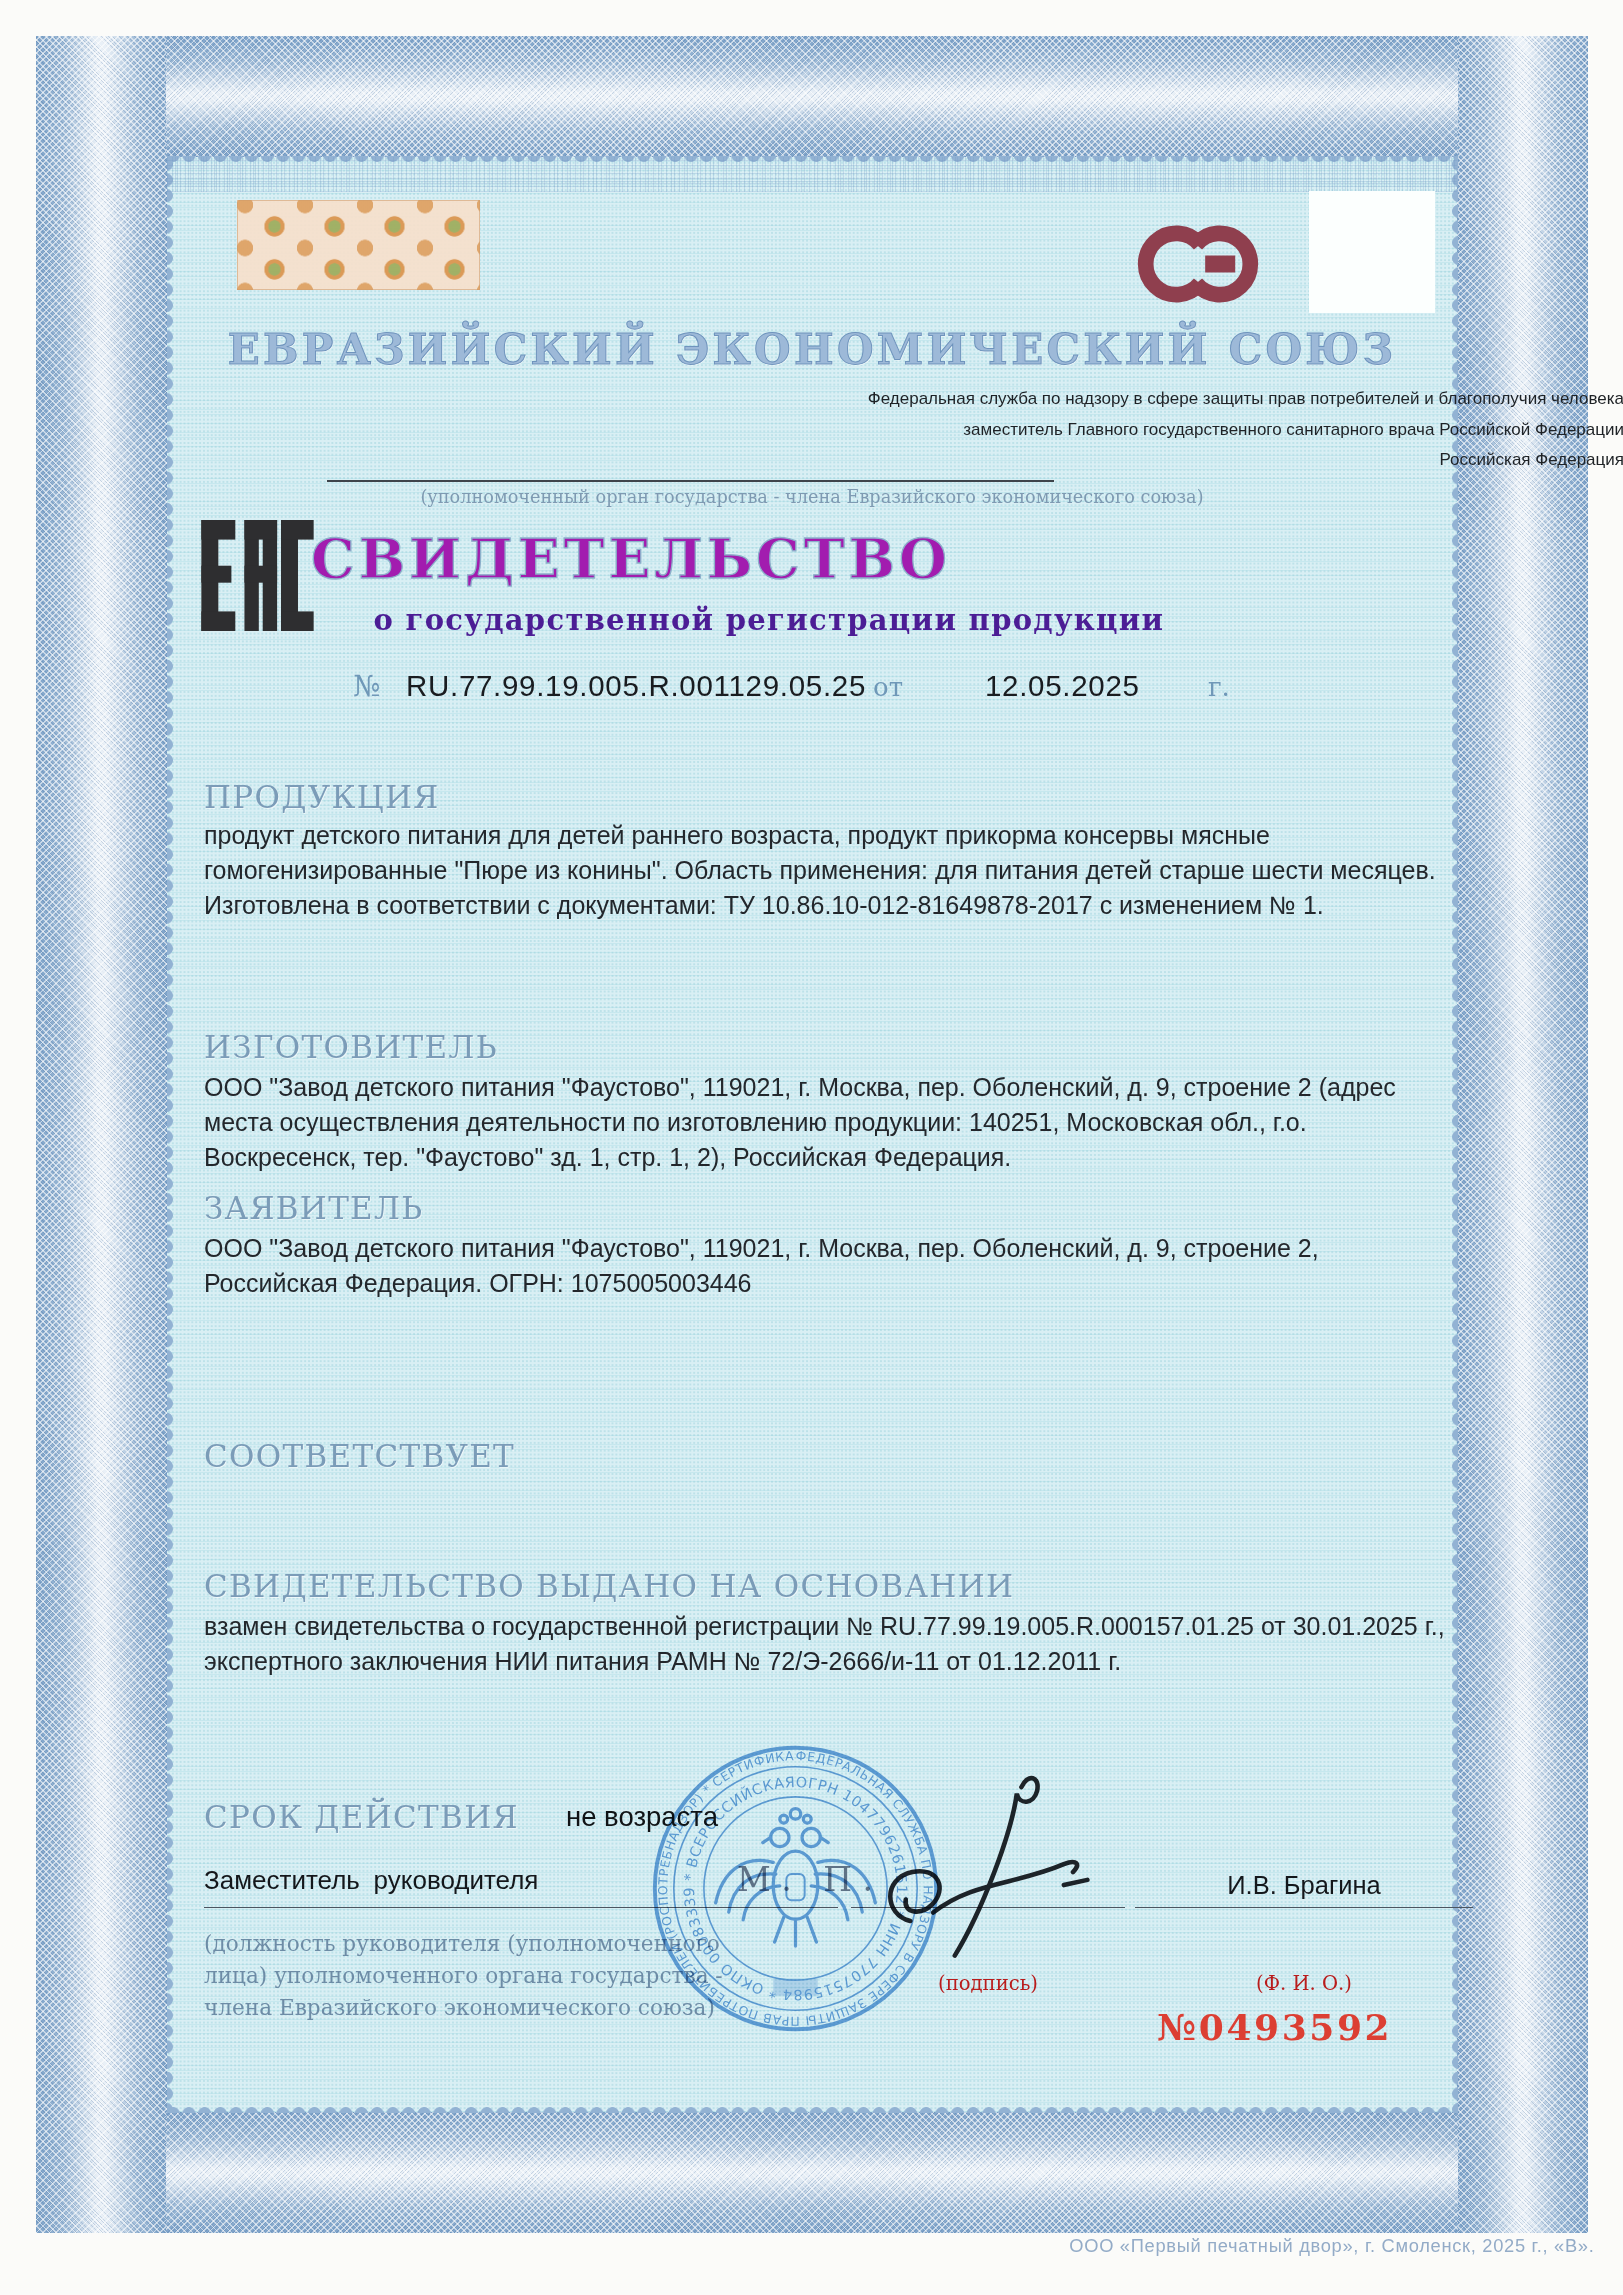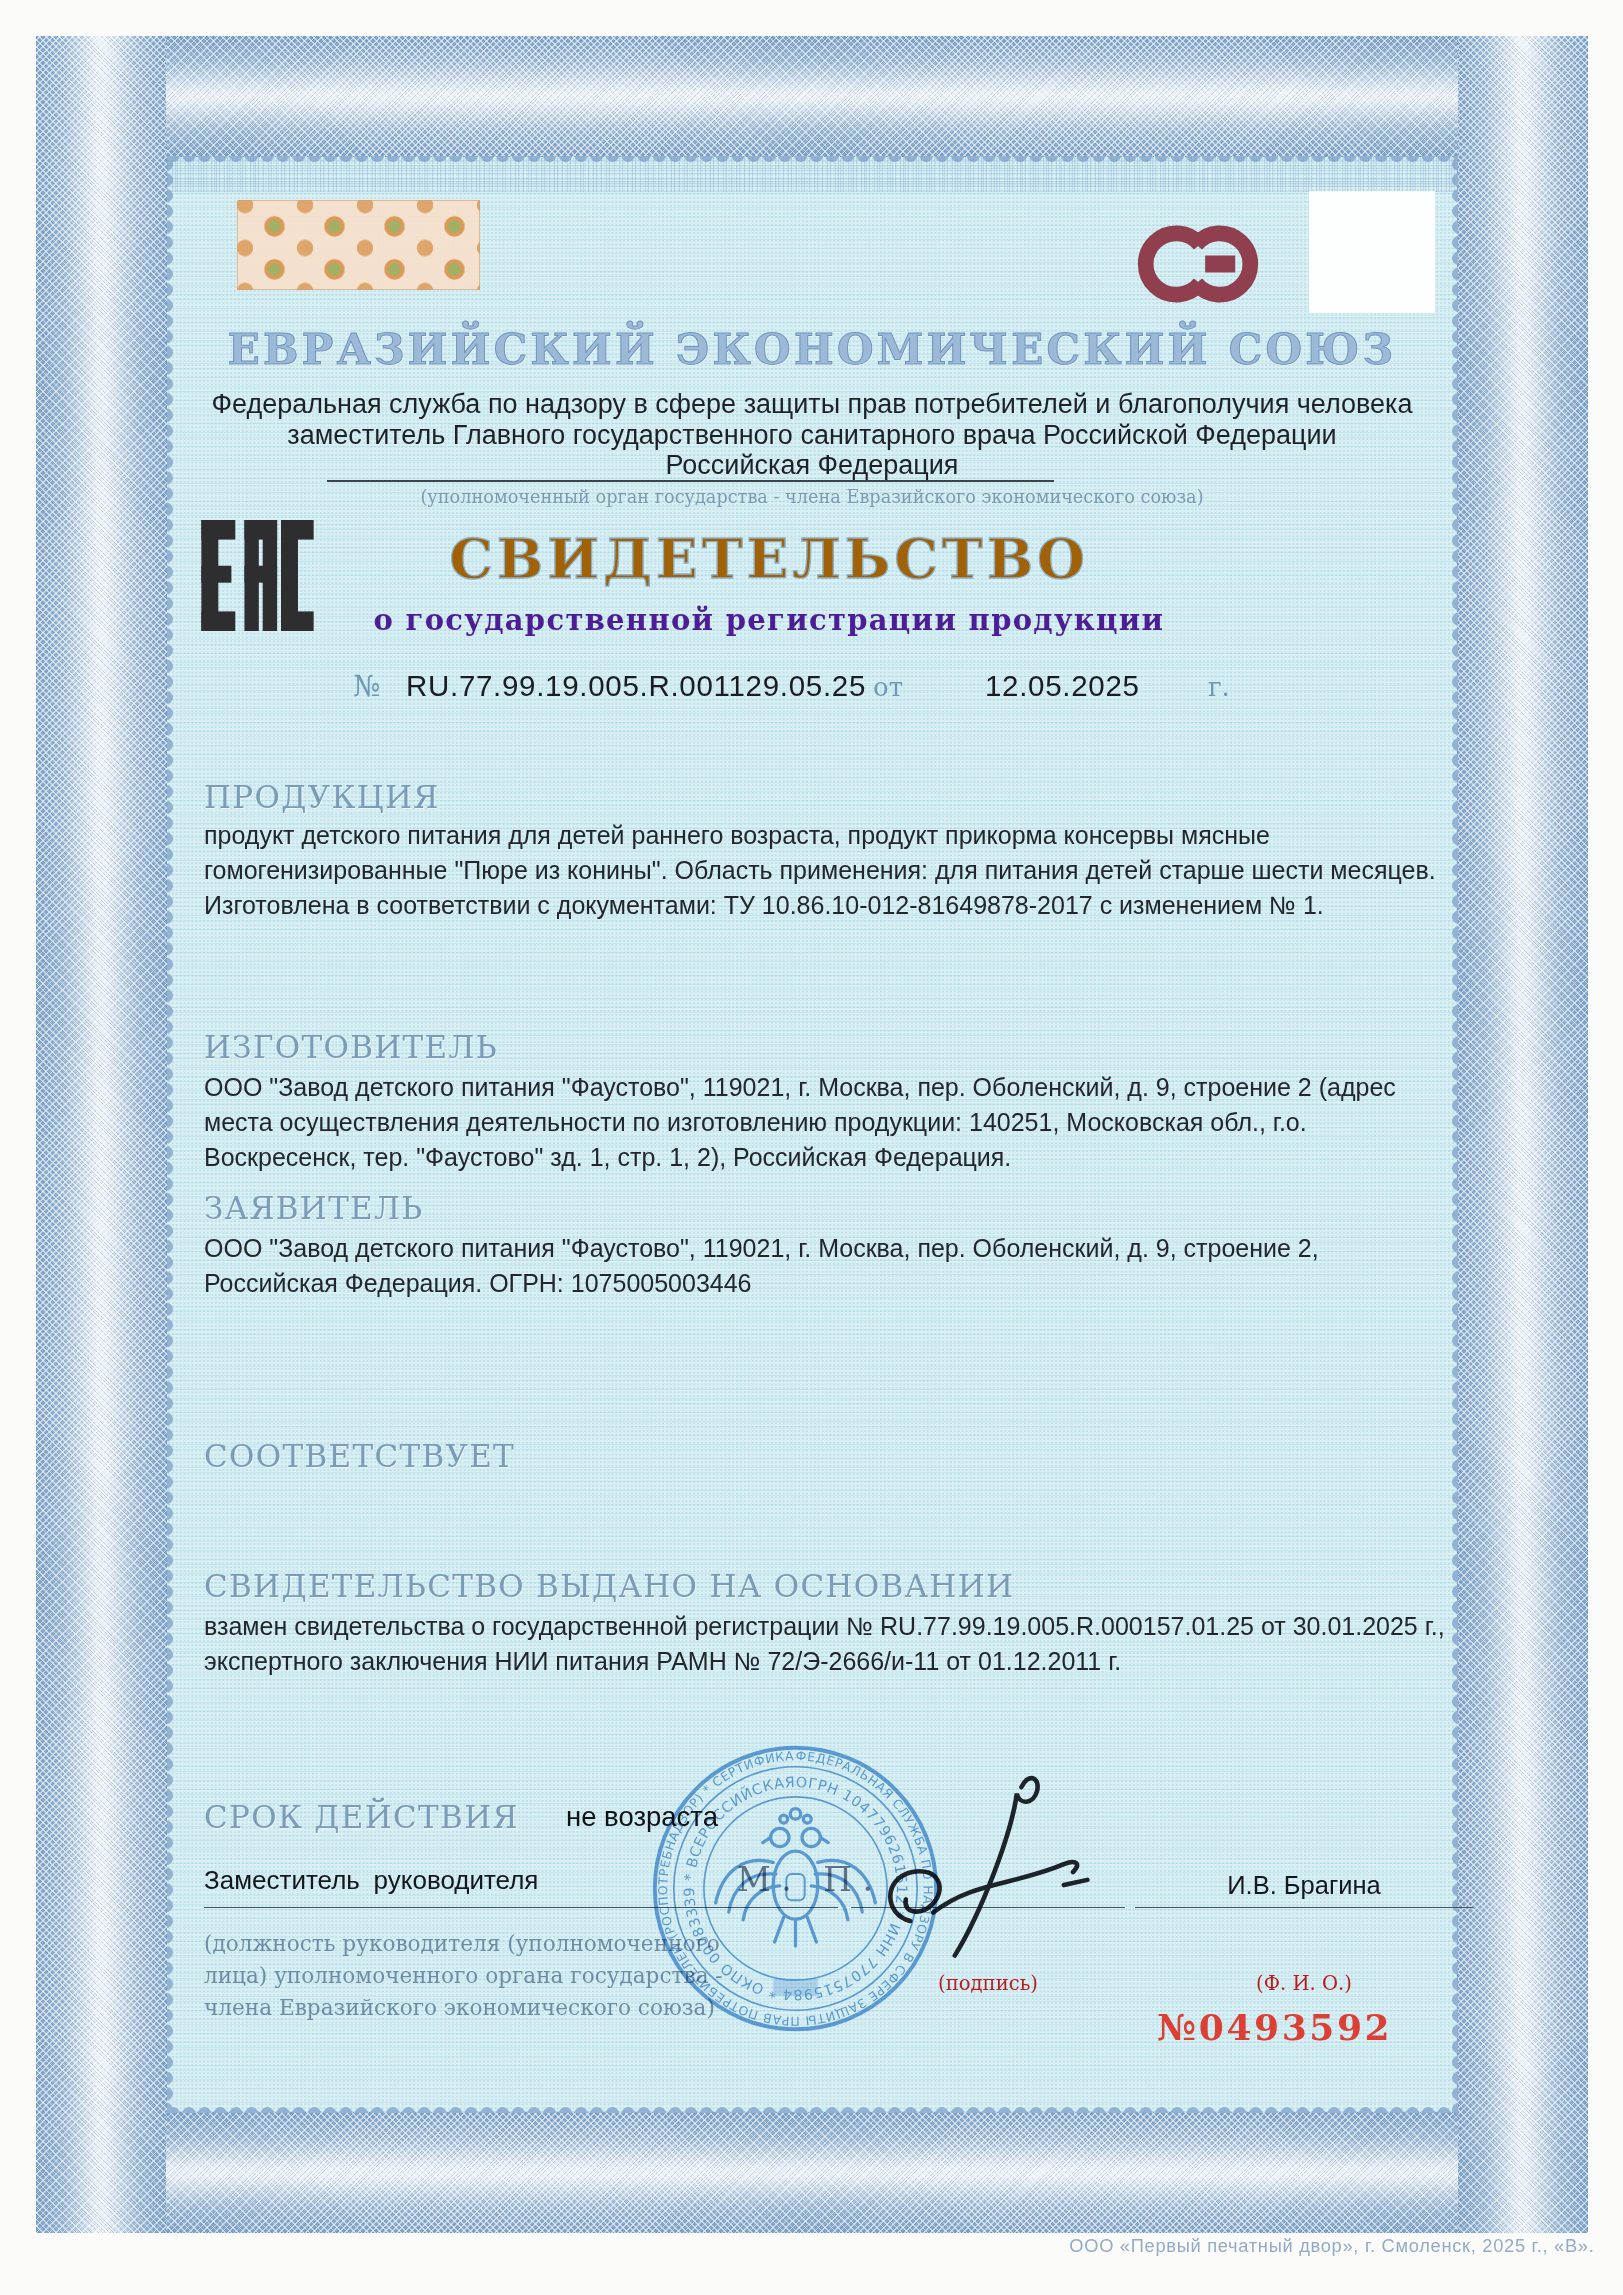--- a/index.html
+++ b/index.html
@@ -73,33 +73,33 @@
   .white-patch { left:1309px; top:191px; width:126px; height:122px; background:#fcfffe; }
 
   
   .union-title {
     left:0; right:0; top:325px; text-align:center;
     font-family:"DejaVu Serif", serif; font-weight:700;
     font-size:42px; letter-spacing:3.3px;
     color:#9db9d8; -webkit-text-stroke:1px #6f94bd;
     text-shadow:0.7px 0.7px 0 rgba(255,255,255,.7);
   }
-  .auth { left:0; right:0; text-align:center; font-size:27px; color:#1e2226; }
+  .auth { left:0; right:0; text-align:right; font-size:17px; color:#1e2226; }
   .auth1 { top:389px; } .auth2 { top:420px; } .auth3 { top:450px; }
   .hdr-line { left:327px; top:480px; width:727px; height:2px; background:#3e444b; }
   .auth-note {
     left:0; right:0; top:487px; text-align:center;
     font-family:"DejaVu Serif", serif; font-size:17.7px; color:#7e9ab2;
   }
 
   .cert-title {
-    left:311px; width:916px; top:526px; text-align:center;
+    left:311px; width:916px; top:526px; 
     font-family:"DejaVu Serif", serif; font-weight:700;
     font-size:55px; letter-spacing:3.9px;
-    color:#a16207; -webkit-text-stroke:1.3px #8cb0ca;
+    color:#a21caf; -webkit-text-stroke:1.3px #8cb0ca;
   }
   .cert-subtitle {
     left:311px; width:916px; top:603px; text-align:center;
     font-family:"DejaVu Serif", serif; font-weight:700;
     font-size:29px; letter-spacing:1.3px; color:#4c1d95;
   }
 
   .blue-serif { font-family:"DejaVu Serif", serif; color:#6f98b8; }
   .no-sym     { left:353px;  top:669px; font-size:29px; }
   .cert-number{ left:406px;  top:669px; font-size:29.5px; color:#191c20; letter-spacing:0.7px; }

